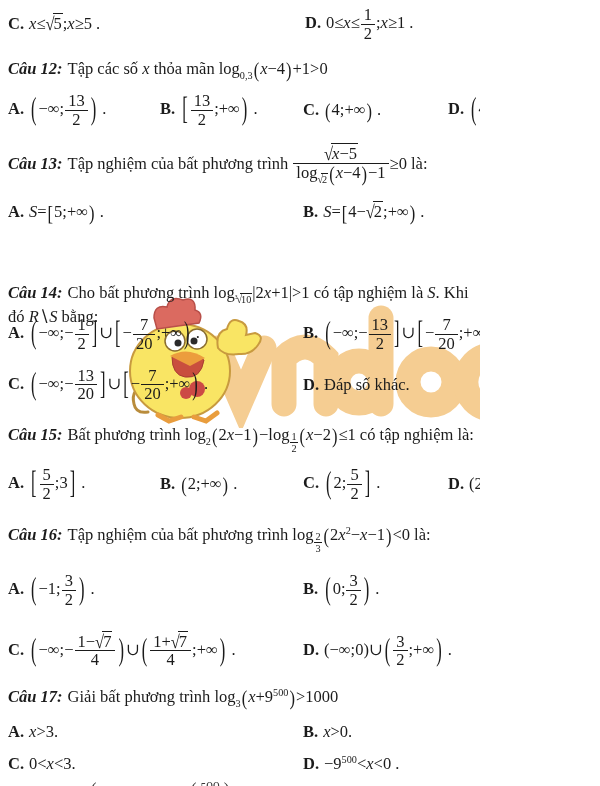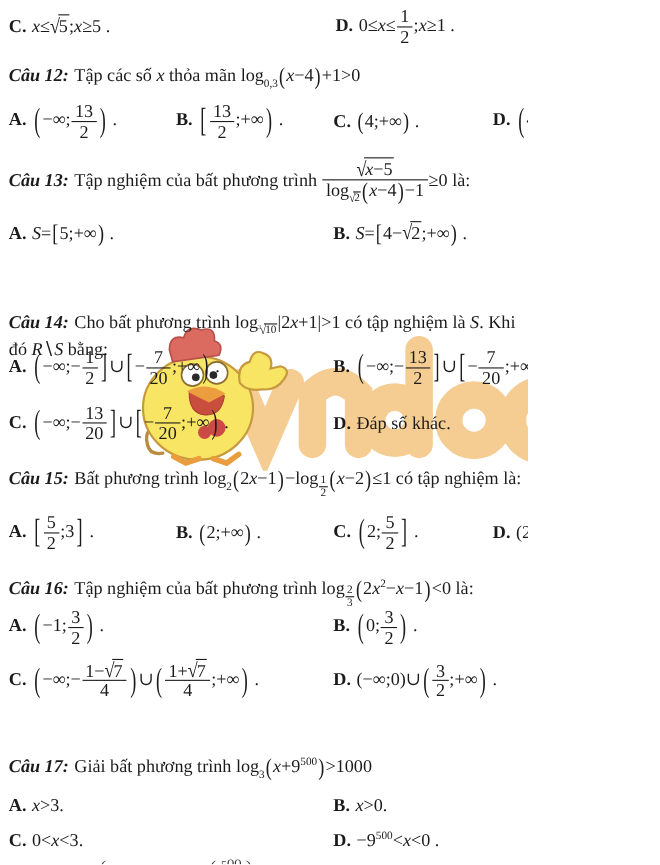--- a/index.html
+++ b/index.html
@@ -105,21 +105,21 @@
   <div class="opts cols4" style="top:466px">
       <span class="opt"><b class="olabel">A.</b><span><span class="mbig">[</span><span class="mfrac"><span class="mnum">5</span><span class="mden">2</span></span>;3<span class="mbig">]</span> .</span></span>
       <span class="opt"><b class="olabel">B.</b><span><span class="mmed">(</span>2;+∞<span class="mmed">)</span> .</span></span>
       <span class="opt"><b class="olabel">C.</b><span><span class="mbig">(</span>2;<span class="mfrac"><span class="mnum">5</span><span class="mden">2</span></span><span class="mbig">]</span> .</span></span>
       <span class="opt"><b class="olabel">D.</b><span>(2;3]</span></span>
     </div>
 
   <section class="q" style="top:524px">
     <p class="stem"><b class="qnum">Câu 16:</b><span>Tập nghiệm của bất phương trình  log<span class="msub"><span class="mfrac"><span class="mnum">2</span><span class="mden">3</span></span></span><span class="mmed">(</span>2<span class="mi">x</span><span class="msup">2</span>−<span class="mi">x</span>−1<span class="mmed">)</span>&lt;0 là:</span></p>
   </section>
-  <div class="opts cols2" style="top:552px;row-gap:12px">
+  <div class="opts cols2" style="top:572px;row-gap:24px">
       <span class="opt"><b class="olabel">A.</b><span><span class="mbig">(</span>−1;<span class="mfrac"><span class="mnum">3</span><span class="mden">2</span></span><span class="mbig">)</span> .</span></span>
       <span class="opt"><b class="olabel">B.</b><span><span class="mbig">(</span>0;<span class="mfrac"><span class="mnum">3</span><span class="mden">2</span></span><span class="mbig">)</span> .</span></span>
       <span class="opt"><b class="olabel">C.</b><span><span class="mbig">(</span>−∞;−<span class="mfrac"><span class="mnum">1−<span class="msqrt"><span class="msign">√</span><span class="mbar">7</span></span></span><span class="mden">4</span></span><span class="mbig">)</span>∪<span class="mbig">(</span><span class="mfrac"><span class="mnum">1+<span class="msqrt"><span class="msign">√</span><span class="mbar">7</span></span></span><span class="mden">4</span></span>;+∞<span class="mbig">)</span> .</span></span>
       <span class="opt"><b class="olabel">D.</b><span>(−∞;0)∪<span class="mbig">(</span><span class="mfrac"><span class="mnum">3</span><span class="mden">2</span></span>;+∞<span class="mbig">)</span> .</span></span>
     </div>
 
   <section class="q" style="top:686px">
     <p class="stem"><b class="qnum">Câu 17:</b><span>Giải bất phương trình  log<span class="msub">3</span><span class="mmed">(</span><span class="mi">x</span>+9<span class="msup">500</span><span class="mmed">)</span>&gt;1000</span></p>
   </section>
   <div class="opts cols2" style="top:722px;row-gap:12px">

